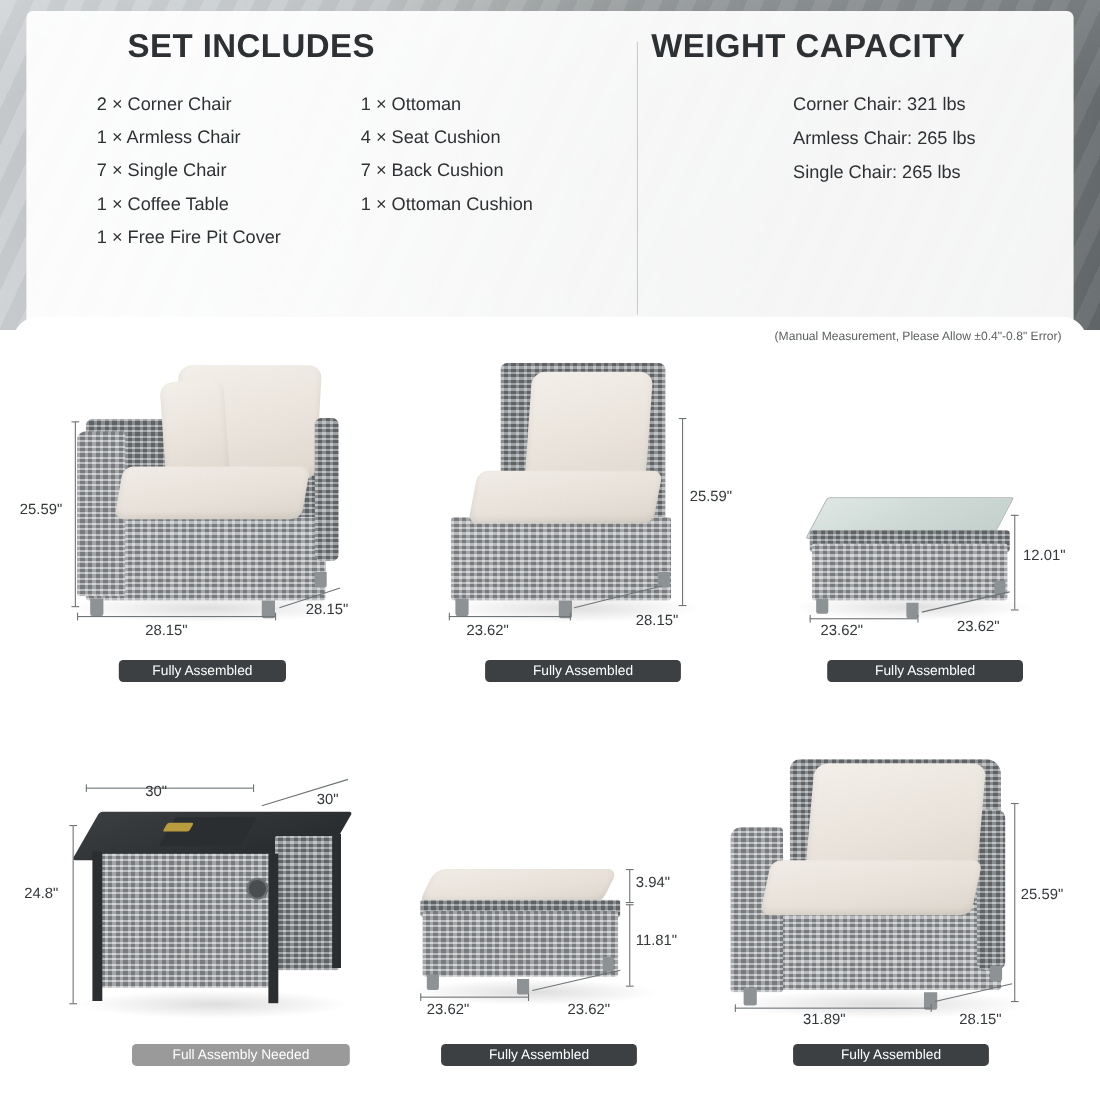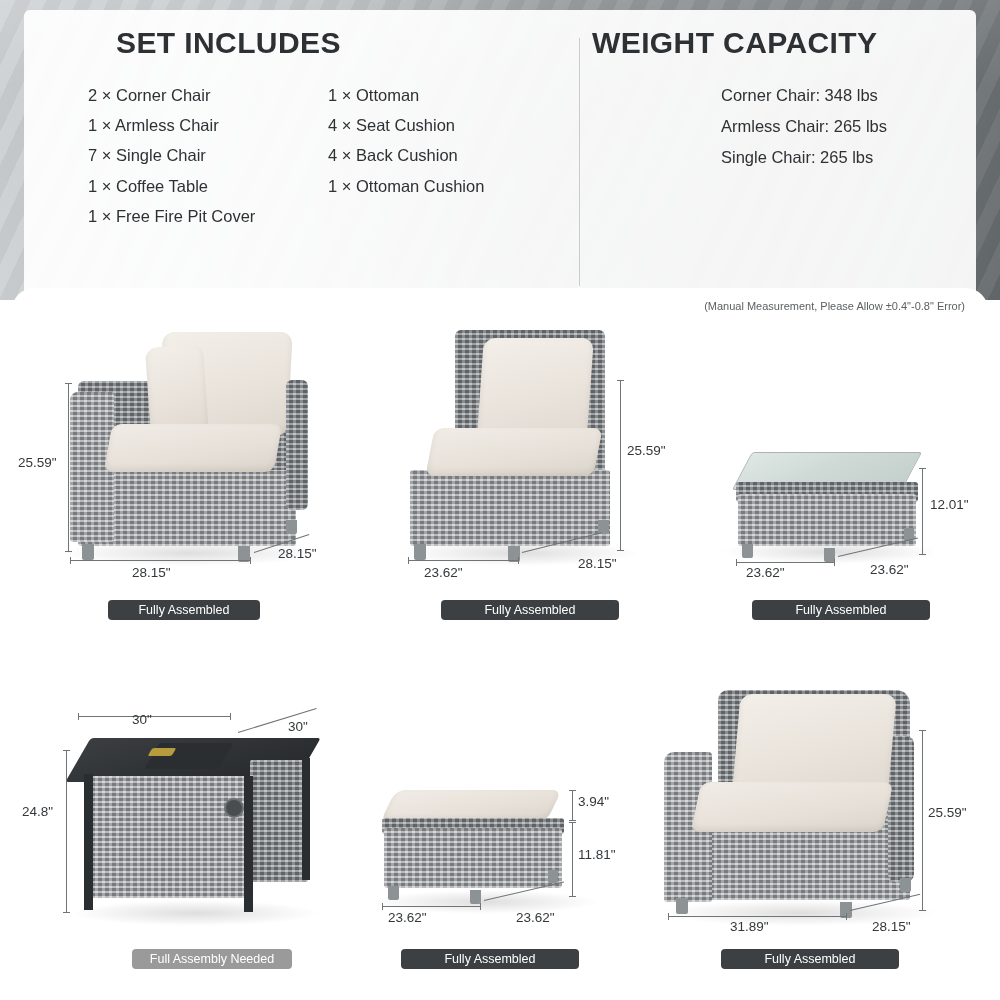--- a/index.html
+++ b/index.html
@@ -142,26 +142,26 @@
     <div>2 × Corner Chair</div>
     <div>1 × Armless Chair</div>
     <div>7 × Single Chair</div>
     <div>1 × Coffee Table</div>
     <div>1 × Free Fire Pit Cover</div>
   </div>
 
   <div class="list-col" id="set-col-2">
     <div>1 × Ottoman</div>
     <div>4 × Seat Cushion</div>
-    <div>4 × Back Cushion</div>
+    <div>7 × Back Cushion</div>
     <div>1 × Ottoman Cushion</div>
   </div>
 
   <div class="list-col" id="wt-col">
-    <div>Corner Chair: 348 lbs</div>
+    <div>Corner Chair: 321 lbs</div>
     <div>Armless Chair: 265 lbs</div>
     <div>Single Chair: 265 lbs</div>
   </div>
 
   <div class="panel"></div>
 
   <div class="measure-note">(Manual Measurement, Please Allow ±0.4"-0.8" Error)</div>
 
   <div class="cell">
 
@@ -275,21 +275,21 @@
     <div class="dim" style="left:132px;top:712px;">30"</div>
 
     <div class="ln h" style="left:238px;top:732px;width:82px;transform:rotate(-17deg);transform-origin:left center;"></div>
     <div class="dim" style="left:288px;top:719px;">30"</div>
 
     <div class="ln v" style="left:66px;top:750px;height:162px;"></div>
     <div class="tick h" style="left:63px;top:750px;"></div>
     <div class="tick h" style="left:63px;top:912px;"></div>
     <div class="dim" style="left:22px;top:804px;">24.8"</div>
 
-    <div class="badge grey" style="left:132px;top:949px;width:160px;padding:0;">Full Assembly Needed</div>
+    <div class="badge grey" style="left:120px;top:949px;width:198px;padding:0;">Full Assembly Needed</div>
   </div>
 
   <div class="cell">
     <div class="shadow-ell" style="position:absolute;left:370px;top:890px;width:230px;height:24px;"></div>
 
     <div class="cush" style="position:absolute;left:388px;top:790px;width:166px;height:32px;transform:skewX(-26deg);"></div>
 
     <div class="wicker-dark" style="position:absolute;left:382px;top:818px;width:182px;height:16px;border-radius:3px;"></div>
     <div class="wicker" style="position:absolute;left:384px;top:828px;width:178px;height:60px;border-radius:3px;"></div>
     <div class="leg" style="position:absolute;left:388px;top:886px;width:11px;height:14px;"></div>

